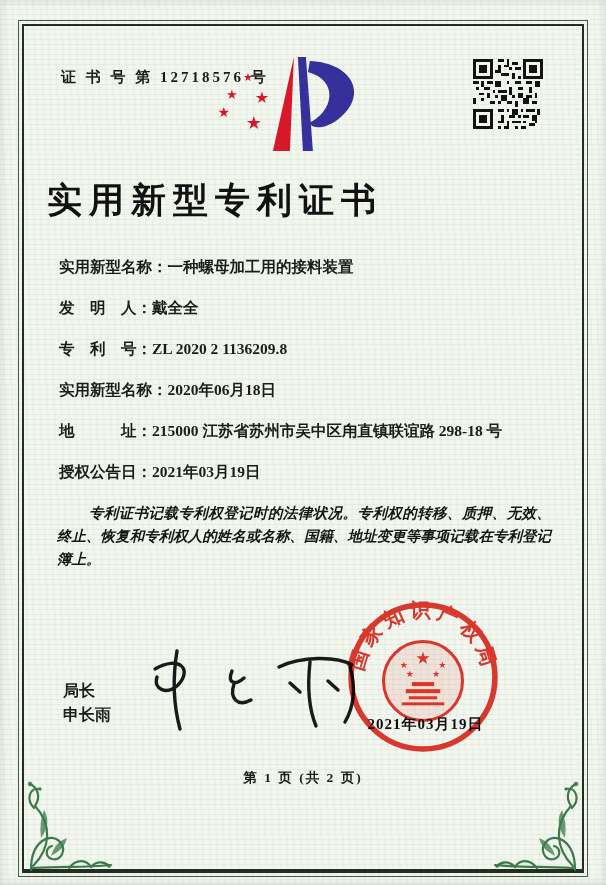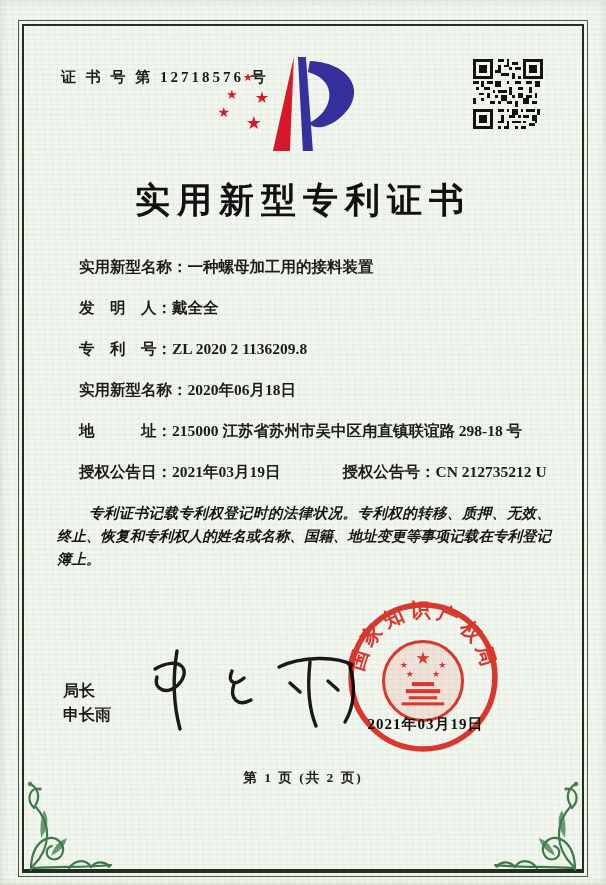--- a/index.html
+++ b/index.html
@@ -21,25 +21,25 @@
     content:"";position:absolute;top:3px;left:3px;right:3px;bottom:3px;
     border:2.5px solid #222e1f;border-bottom-width:4px;pointer-events:none;
   }
   .content{position:absolute;top:6px;left:8px;right:8px;bottom:4px;padding:22px 20px 0 20px;z-index:1;}
   
   .header{position:relative;height:118px;}
   .cert-no{position:absolute;left:14px;top:19px;font-size:15px;font-weight:700;letter-spacing:3px;}
   .logo{position:absolute;left:50%;top:0;transform:translateX(-54%);width:165px;height:112px;}
   .qr{position:absolute;right:16px;top:10px;width:70px;height:70px;}
   
-  .title{margin:10px 0 32px 0;text-align:center;font-size:35px;font-weight:700;letter-spacing:7px;color:#111;}
+  .title{margin:10px 0 32px 0;font-size:35px;font-weight:700;letter-spacing:7px;color:#111;}
   
   .fields{margin:0 4px 0 12px;}
   .field-row{display:flex;align-items:baseline;margin-bottom:20px;line-height:21px;font-size:15.5px;}
-  .field-row .flabel{font-weight:700;white-space:pre;margin-left:20px;}
+  .field-row .flabel{font-weight:700;white-space:pre;}
   .field-row .fvalue{font-weight:700;white-space:pre;}
   .field-row.double{justify-content:flex-start;gap:42px;}
   .pair{display:flex;align-items:baseline;}
   
   .paras{margin:4px 8px 0 10px;}
   .paras p{margin:0 0 2px 0;font-size:14.5px;line-height:1.58;text-indent:2.2em;
     font-style:italic;font-weight:600;color:#161616;text-align:justify;}
   
   .bottom{position:relative;height:186px;margin-top:10px;}
   .signer-title{position:absolute;left:16px;top:100px;font-size:16px;font-weight:700;text-align:right;}
@@ -221,24 +221,20 @@
         </div>
         <div class="field-row">
           <span class="flabel">地　　　址：</span>
           <span class="fvalue">215000 江苏省苏州市吴中区甪直镇联谊路 298-18 号</span>
         </div>
         <div class="field-row double">
           <span class="pair">
             <span class="flabel">授权公告日：</span>
             <span class="fvalue">2021年03月19日</span>
           </span>
-          <span class="pair">
-            <span class="flabel">授权公告号：</span>
-            <span class="fvalue">CN 212735212 U</span>
-          </span>
         </div>
       </div>
 
       <div class="paras">
         <p>专利证书记载专利权登记时的法律状况。专利权的转移、质押、无效、终止、恢复和专利权人的姓名或名称、国籍、地址变更等事项记载在专利登记簿上。</p>
       </div>
 
       <div class="bottom">
         <div class="signer-title">局长</div>
         <div class="signer-name">申长雨</div>

